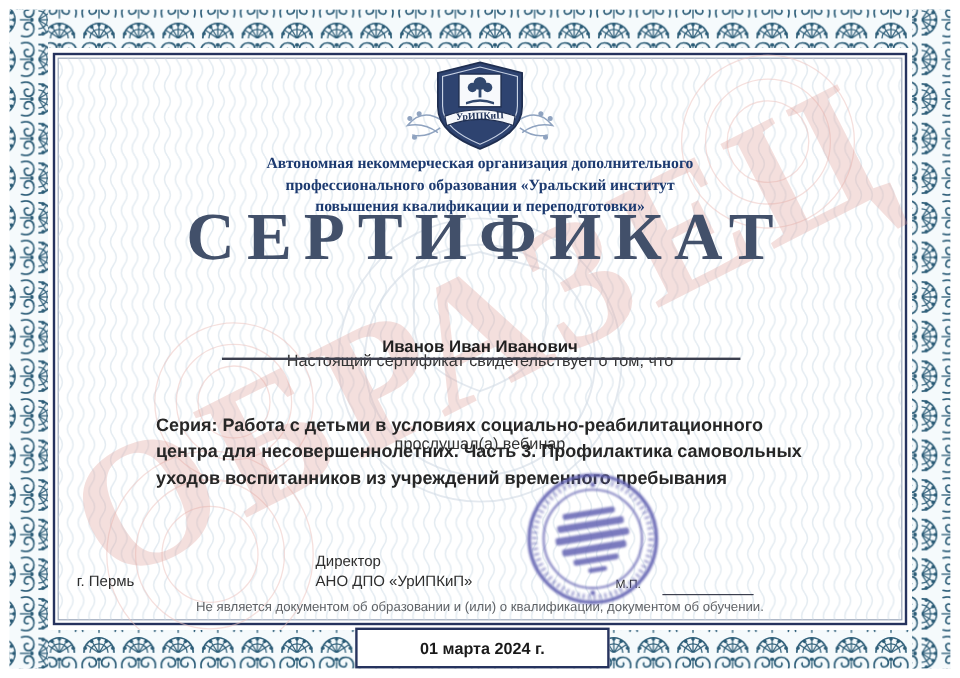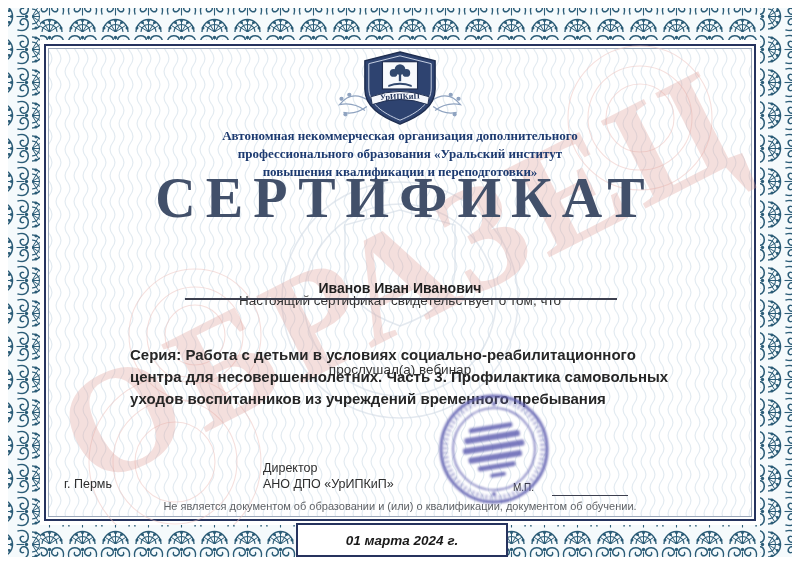--- a/index.html
+++ b/index.html
@@ -27,21 +27,21 @@
           font-weight:bold;line-height:1.45;color:#262626;}
   .director{left:263px;top:460px;font-size:12.5px;line-height:1.3;color:#2e2e2e;text-align:left;}
   .city{left:64px;top:477px;font-size:12.5px;color:#2e2e2e;}
   .mp{left:513px;top:482px;font-size:10px;color:#2e2e2e;}
   .sig-line{left:552px;top:495px;width:76px;height:0;border-top:1.5px solid #3c3f4e;}
   .disclaimer{top:500px;font-size:11px;color:#5f6266;}
 
   .date-box{
     left:296px;top:523px;width:208px;height:30px;background:#ffffff;
     border:2px solid var(--frame_navy,#26335e);display:flex;align-items:center;justify-content:center;
-    font-size:13.5px;font-weight:bold;color:#1a1a1a;z-index:6;font-style:italic;
+    font-size:13.5px;font-weight:bold;color:#1a1a1a;z-index:6;
   }
 
   .watermark{
     left:50%;top:50%;transform:translate(-50%,-54%) rotate(-27deg);
     font-family:"Liberation Serif", serif;font-weight:bold;white-space:nowrap;
     font-size:150px;letter-spacing:0.05em;color:var(--watermark_pink,#dfa19b);
     opacity:0.33;z-index:2;pointer-events:none;
   }
   .content{z-index:3;}
   .stamp-wrap{left:436px;top:392px;width:116px;height:116px;z-index:4;opacity:0.92;}

